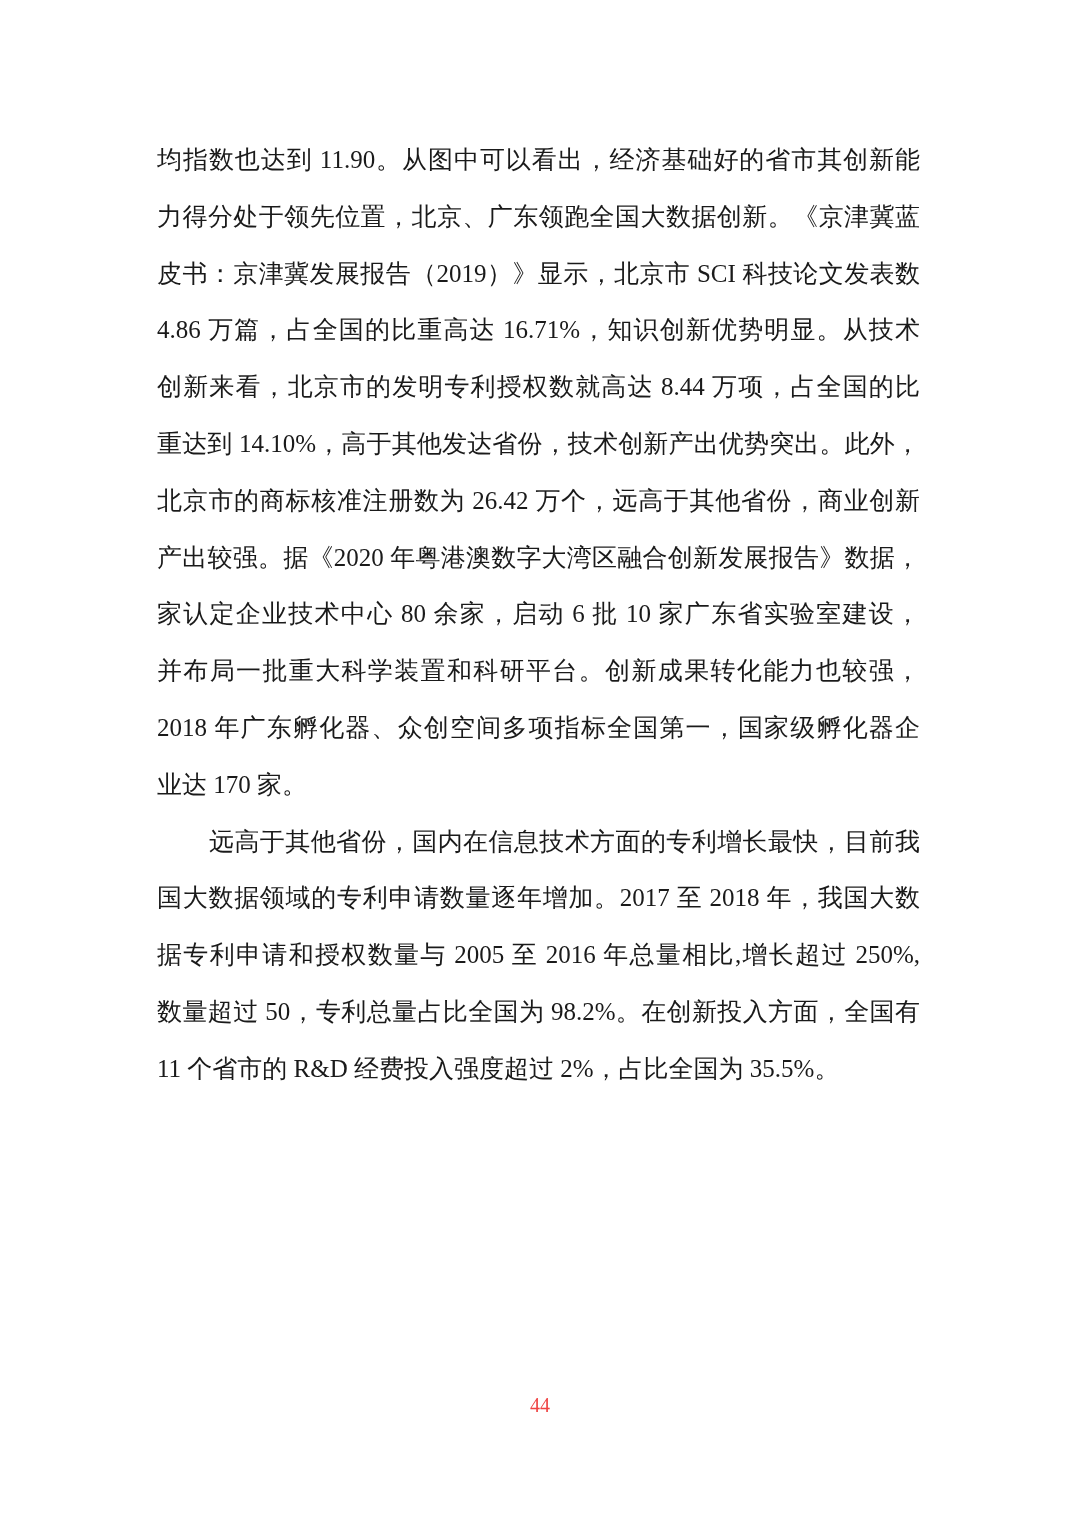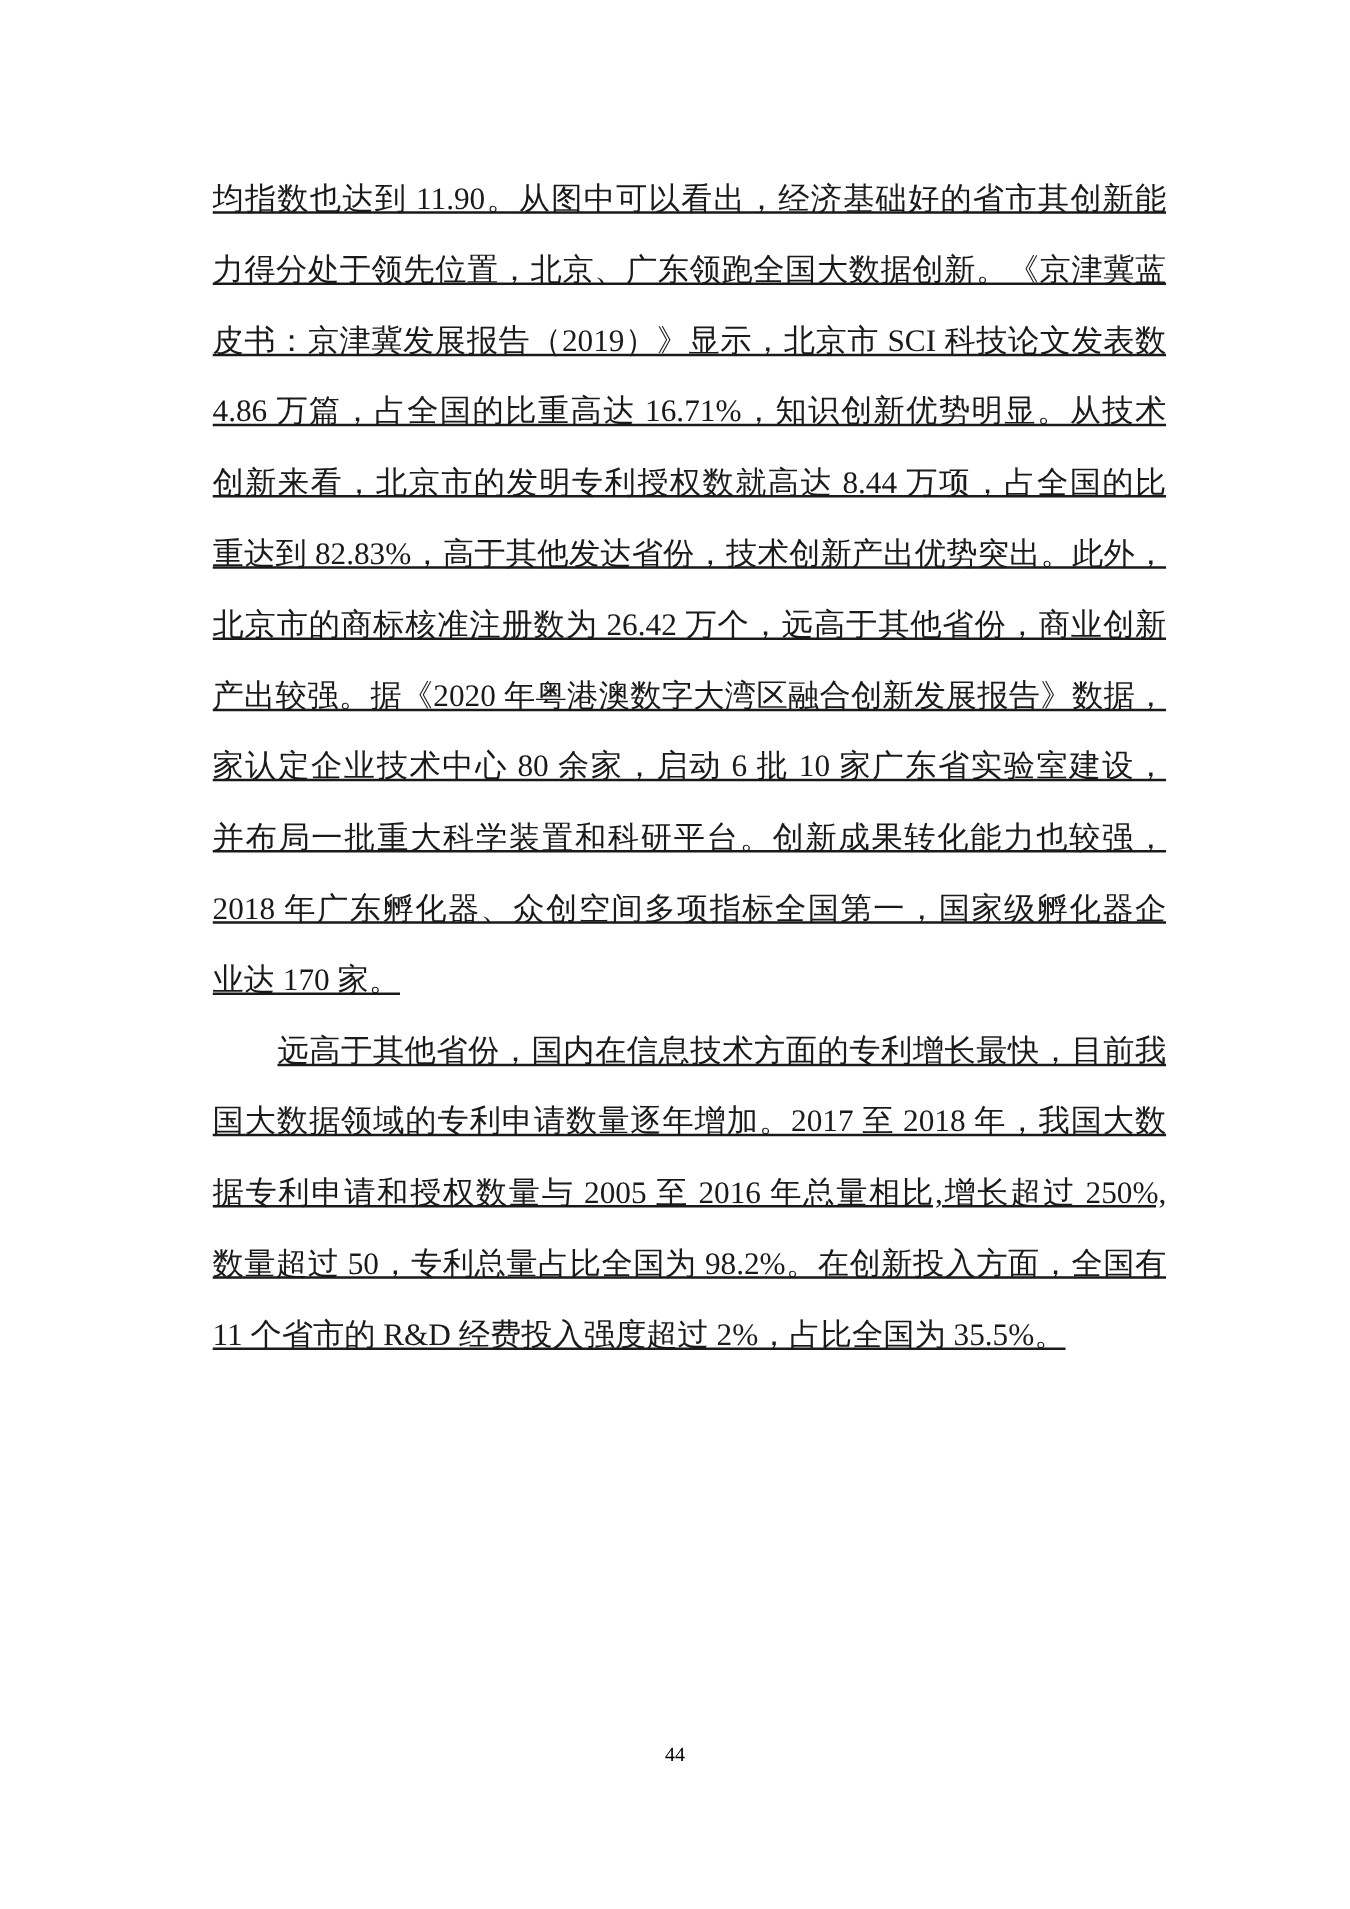--- a/index.html
+++ b/index.html
@@ -11,24 +11,23 @@
     position: relative;
     width: 1080px;
     height: 1527px;
     background: #ffffff;
     overflow: hidden;
     font-family: "Liberation Serif", "DejaVu Serif", serif;
     color: #1a1a1a;
   }
   .text-block {
     position: absolute;
-    left: 170px;
+    left: 157px;
     top: 132px;
     width: 763px;
-    text-decoration: underline;
   }
   .para {
     margin: 0;
     padding: 0;
   }
   .line {
     font-size: 25px;
     line-height: 56.8px;
     height: 56.8px;
     text-align: justify;
@@ -42,38 +41,38 @@
   }
   .line.indent {
     text-indent: 52px;
   }
   .page-number {
     position: absolute;
     left: 0;
     top: 1392px;
     width: 1080px;
     text-align: center;
-    font-size: 16px;
+    font-size: 20px;
     line-height: 26px;
-    color: #000000;
+    color: #ef4444;
   }
 </style>
 </head>
 <body>
 
 <div class="page">
   <div class="text-block">
 
     <div class="para">
       <div class="line">均指数也达到 11.90。从图中可以看出，经济基础好的省市其创新能</div>
       <div class="line">力得分处于领先位置，北京、广东领跑全国大数据创新。《京津冀蓝</div>
       <div class="line">皮书：京津冀发展报告（2019）》显示，北京市 SCI 科技论文发表数</div>
       <div class="line">4.86 万篇，占全国的比重高达 16.71%，知识创新优势明显。从技术</div>
       <div class="line">创新来看，北京市的发明专利授权数就高达 8.44 万项，占全国的比</div>
-      <div class="line">重达到 82.83%，高于其他发达省份，技术创新产出优势突出。此外，</div>
+      <div class="line">重达到 14.10%，高于其他发达省份，技术创新产出优势突出。此外，</div>
       <div class="line">北京市的商标核准注册数为 26.42 万个，远高于其他省份，商业创新</div>
       <div class="line">产出较强。据《2020 年粤港澳数字大湾区融合创新发展报告》数据，</div>
       <div class="line">家认定企业技术中心 80 余家，启动 6 批 10 家广东省实验室建设，</div>
       <div class="line">并布局一批重大科学装置和科研平台。创新成果转化能力也较强，</div>
       <div class="line">2018 年广东孵化器、众创空间多项指标全国第一，国家级孵化器企</div>
       <div class="line last">业达 170 家。</div>
     </div>
 
     <div class="para">
       <div class="line indent">远高于其他省份，国内在信息技术方面的专利增长最快，目前我</div>

